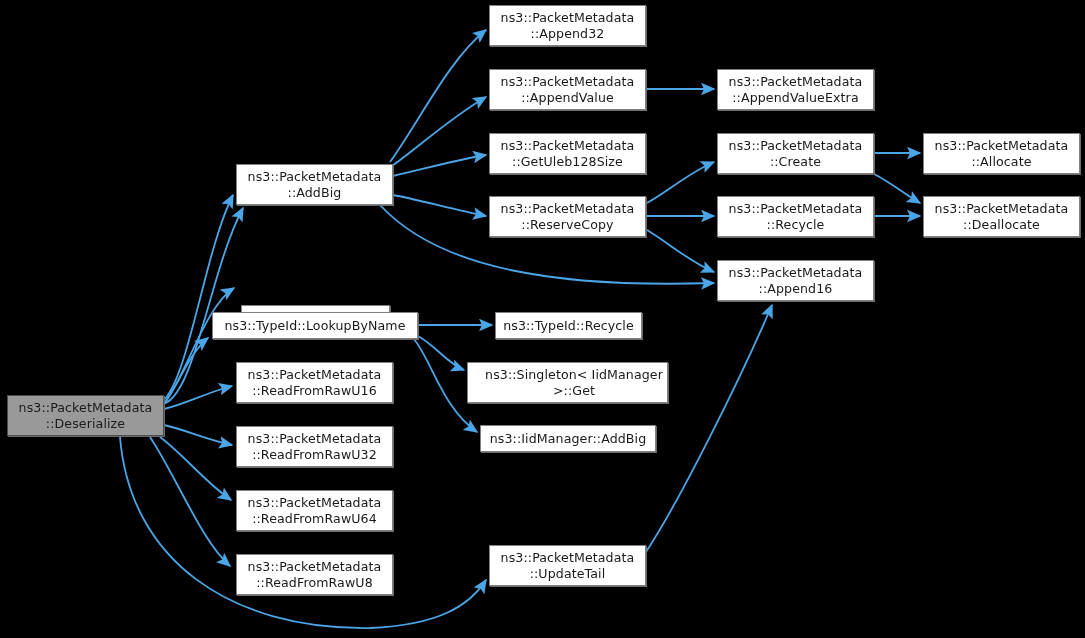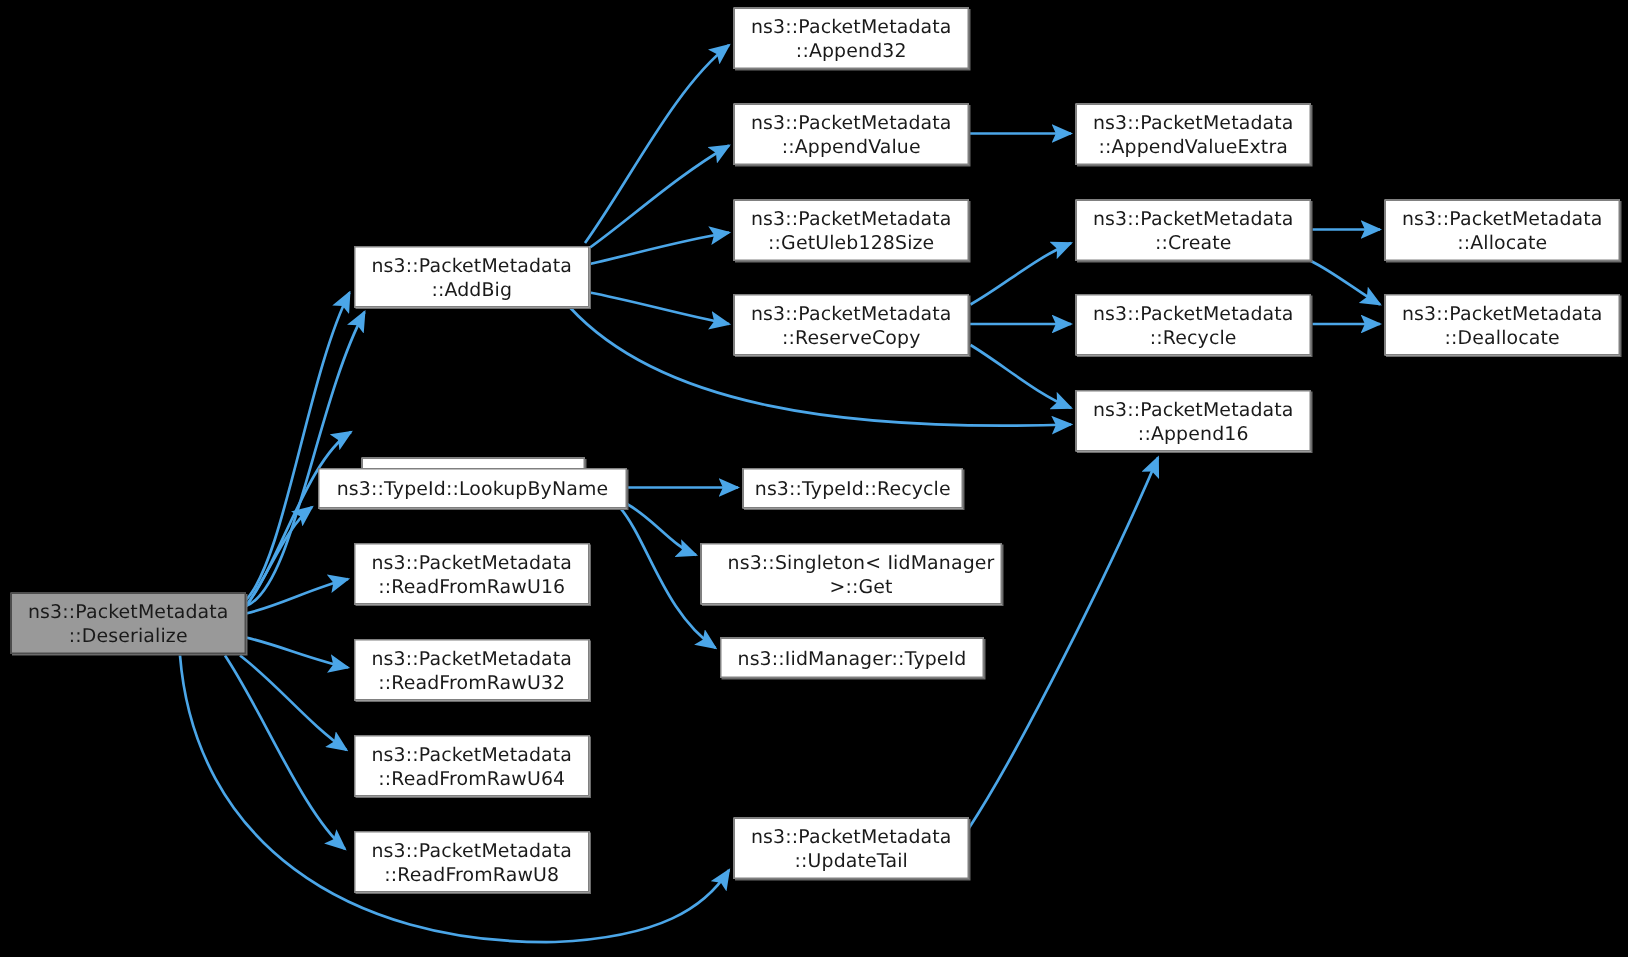--- a/index.html
+++ b/index.html
@@ -116,21 +116,21 @@
 ::Append16</span></div>
       <div class="node" style="left: 241px; top: 262px; width: 149px; height: 27px; margin-top: 43px;"><span>ns3::TypeId::GetUid</span></div>
       <div class="node" style="left: 212px; top: 312px; width: 206px; height: 27px;"><span>ns3::TypeId::LookupByName</span></div>
       <div class="node" style="left: 495px; top: 312px; width: 147px; height: 27px;"><span>ns3::TypeId::Recycle</span></div>
       <div class="node" style="left: 236px; top: 362px; width: 157px; height: 41px;"><span>ns3::PacketMetadata
 ::ReadFromRawU16</span></div>
       <div class="node" style="left: 467px; top: 362px; width: 201px; height: 41px; justify-content: flex-end;"><span>ns3::Singleton&lt; IidManager
 &gt;::Get</span></div>
       <div class="node" style="left: 236px; top: 426px; width: 157px; height: 41px;"><span>ns3::PacketMetadata
 ::ReadFromRawU32</span></div>
-      <div class="node" style="left: 480px; top: 425px; width: 176px; height: 27px;"><span>ns3::IidManager::TypeId</span></div>
+      <div class="node" style="left: 480px; top: 425px; width: 176px; height: 27px;"><span>ns3::IidManager::AddBig</span></div>
       <div class="node" style="left: 236px; top: 490px; width: 157px; height: 41px;"><span>ns3::PacketMetadata
 ::ReadFromRawU64</span></div>
       <div class="node" style="left: 236px; top: 554px; width: 157px; height: 41px;"><span>ns3::PacketMetadata
 ::ReadFromRawU8</span></div>
       <div class="node" style="left: 489px; top: 545px; width: 157px; height: 41px;"><span>ns3::PacketMetadata
 ::UpdateTail</span></div>
     </div>
 
 </div>
 

